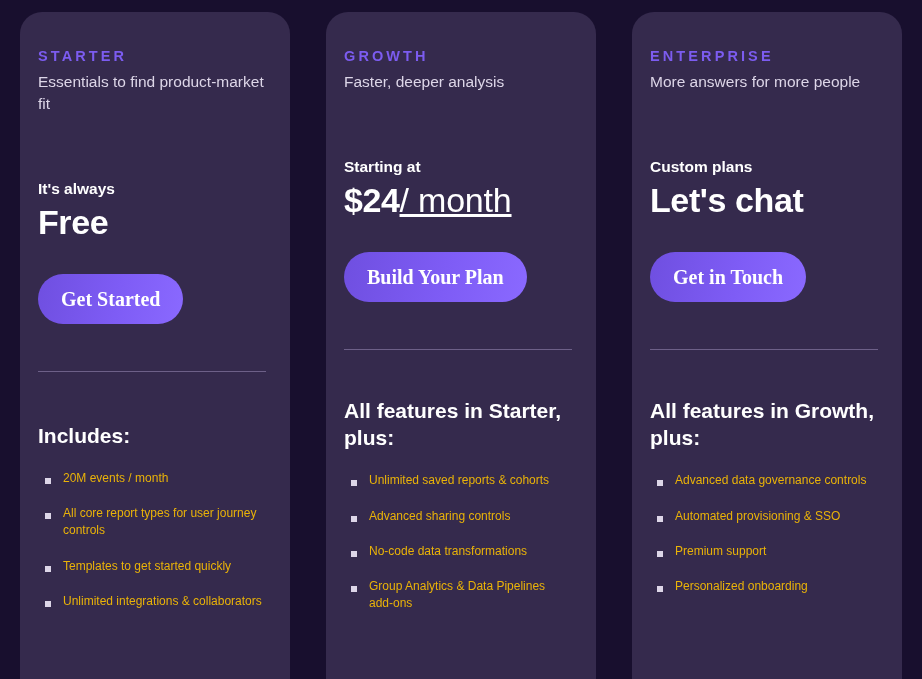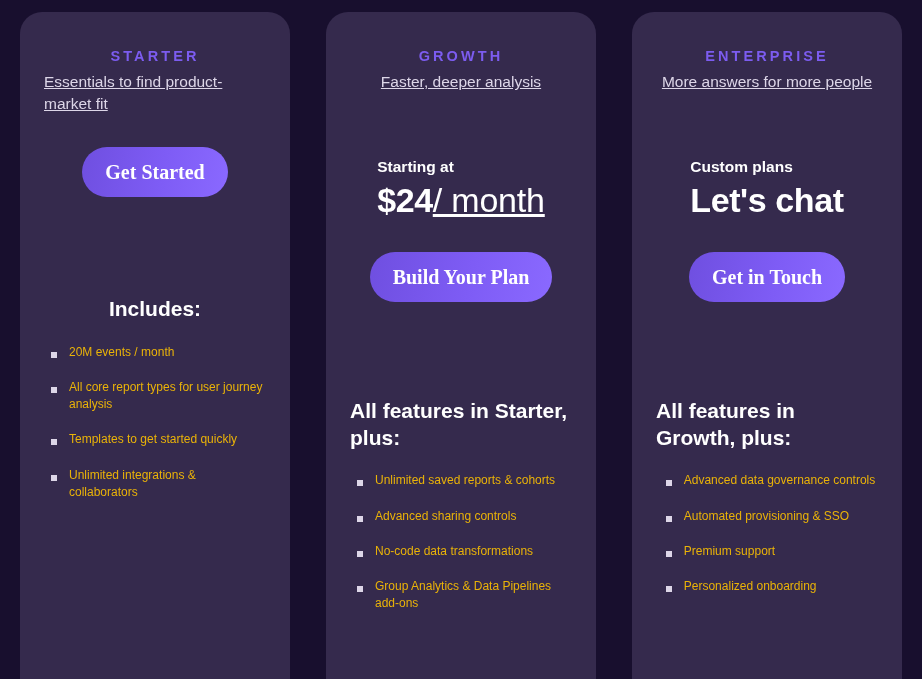--- a/index.html
+++ b/index.html
@@ -21,45 +21,43 @@
     box-sizing: border-box;
     width: 922px;
     height: 679px;
     align-items: stretch;
   }
 
   .plan-card {
     flex: 1 1 0;
     background: #352a4d;
     border-radius: 22px 22px 0 0;
-    padding: 36px 24px 0 24px;
+    padding: 36px 24px 0 18px;
     box-sizing: border-box;
     display: flex;
     flex-direction: column;
     min-width: 0;
     position: relative;
-    align-items: center;
   }
 
   .plan-eyebrow {
     color: #7c5cf0;
     font-size: 14.5px;
     font-weight: bold;
     letter-spacing: 3.1px;
     margin: 0 0 6px 0;
     line-height: 1.2;
   }
 
   .plan-tagline {
     color: #ddd6e8;
     font-size: 15.5px;
     line-height: 1.42;
     margin: 0;
     font-weight: normal;
-    text-decoration: underline;
   }
 
   .price-block {
     margin-top: 64px;
   }
 
   .price-caption {
     color: #ffffff;
     font-size: 15.5px;
     font-weight: bold;
@@ -149,37 +147,43 @@
 </style>
 </head>
 <body>
 
 <div class="pricing-grid">
 
   <section class="plan-card is-free">
     <div class="plan-eyebrow">STARTER</div>
     <p class="plan-tagline">Essentials to find product-market fit</p>
 
+    <div class="price-block">
+      <div class="price-caption">It's always</div>
+      <div class="price-headline">
+        <span>Free</span><span class="price-period"></span>
+      </div>
+    </div>
 
     <div class="cta-row">
       <button class="cta-button">Get Started</button>
     </div>
 
     <div class="divider"></div>
 
     <h3 class="features-heading">Includes:</h3>
 
     <ul class="features-list">
       <li class="feature-item">
         <span class="feature-bullet"></span>
         <span>20M events / month</span>
       </li>
       <li class="feature-item">
         <span class="feature-bullet"></span>
-        <span>All core report types for user journey analysis</span>
+        <span>All core report types for user journey controls</span>
       </li>
       <li class="feature-item">
         <span class="feature-bullet"></span>
         <span>Templates to get started quickly</span>
       </li>
       <li class="feature-item">
         <span class="feature-bullet"></span>
         <span>Unlimited integrations &amp; collaborators</span>
       </li>
     </ul>

